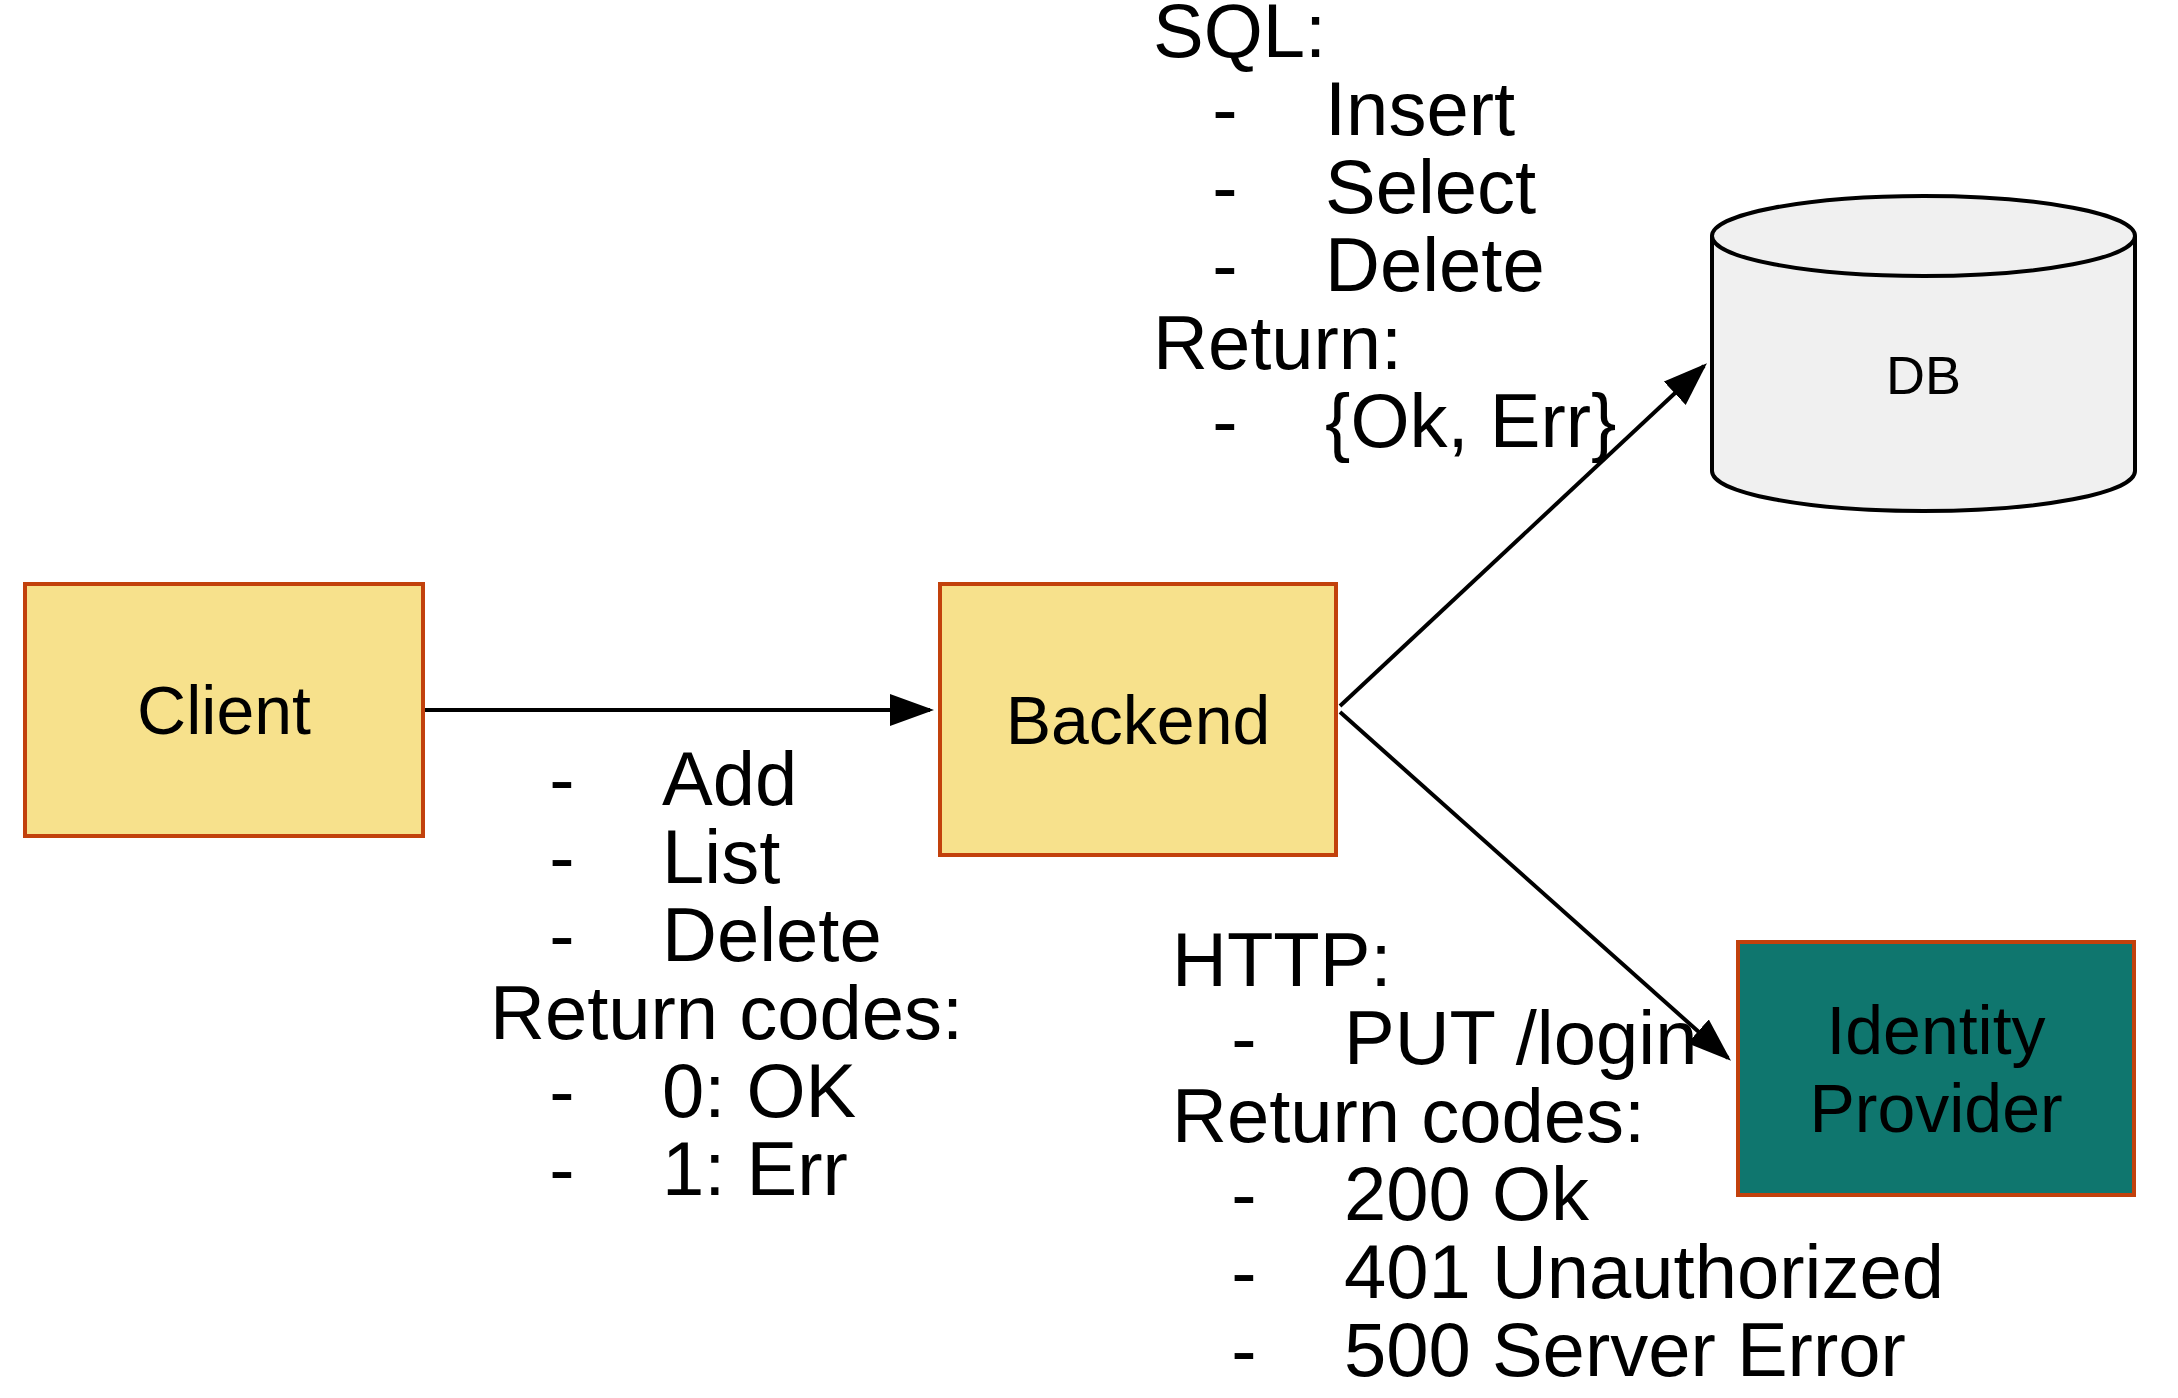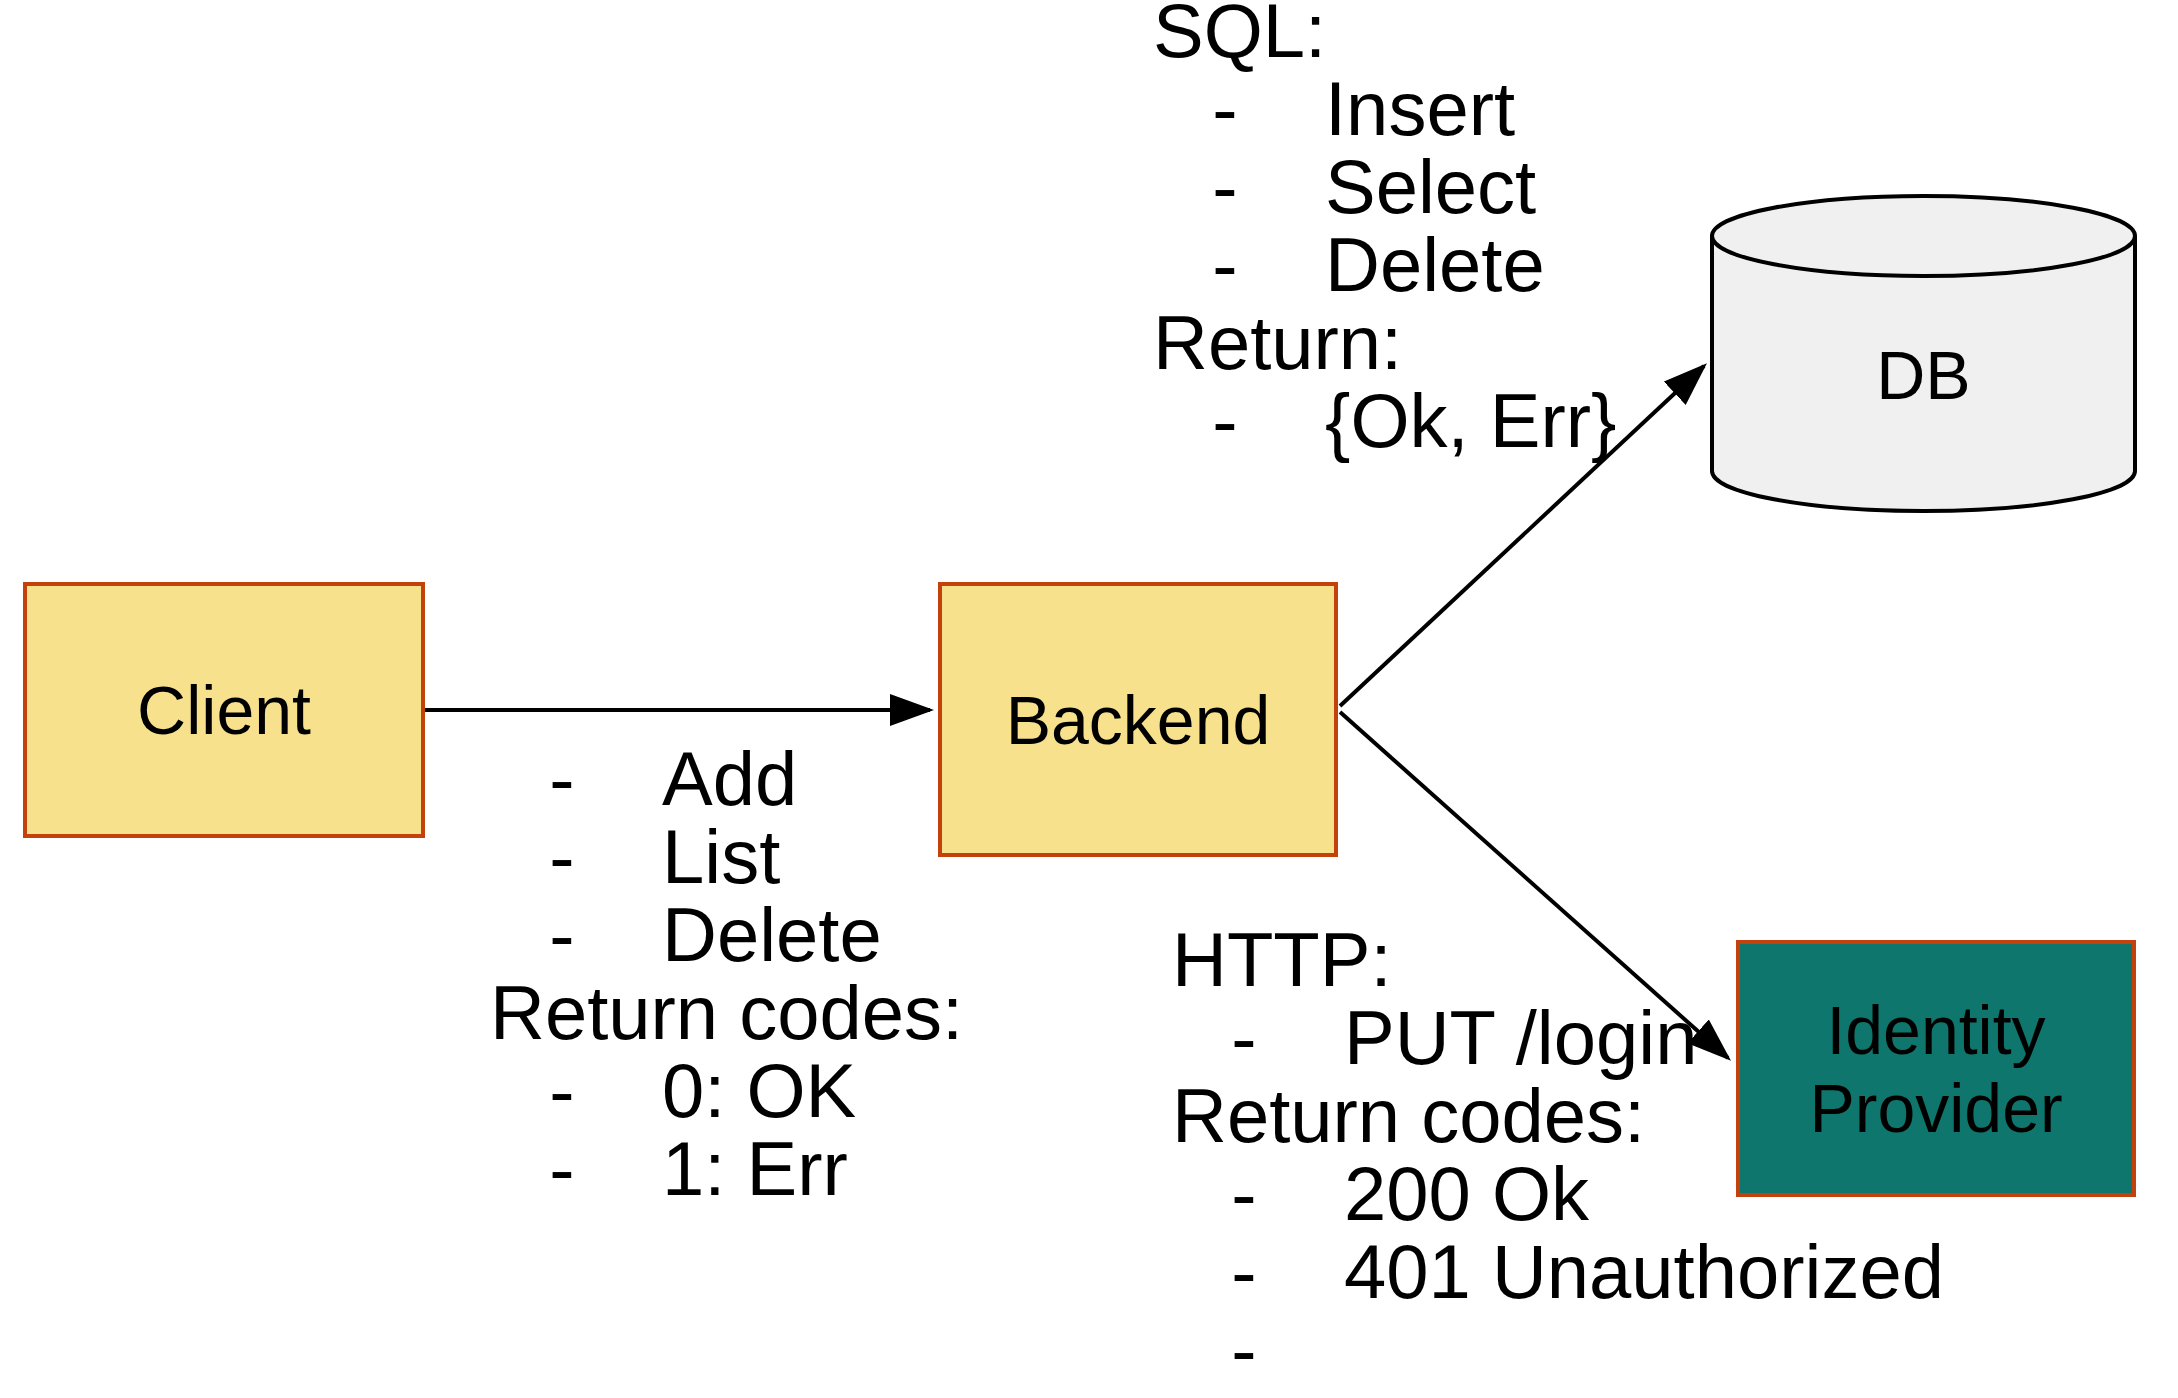--- a/index.html
+++ b/index.html
@@ -16,21 +16,21 @@
   .node--yellow{background:#F7E18C;}
   .node--gray{background:#0f766e;}
   #node-client{left:23px;top:582px;width:402px;height:256px;}
   #node-backend{left:938px;top:582px;width:400px;height:275px;}
   #node-idp{left:1736px;top:940px;width:400px;height:257px;padding:0 30px;}
   .cyl{position:absolute;left:1710px;top:194px;width:427px;height:319px;}
   .cyl svg{position:absolute;left:0;top:0;overflow:visible;}
   .cyl-shape{stroke:#000;stroke-width:4;}
   .cyl-label{
     position:absolute;left:0;width:100%;top:181px;transform:translateY(-50%);
-    text-align:center;font-size:68px;
+    text-align:center;font-size:54px;
   }
   .ann{position:absolute;font-size:76px;white-space:nowrap;}
   .ln{height:78px;line-height:78px;}
   .ln--item{display:flex;}
   .dash{display:inline-block;margin-left:52px;width:40px;text-align:center;}
   .itxt{margin-left:80px;}
   #ann-sql{left:1153px;top:-8px;}
   #ann-rpc{left:490px;top:740px;}
   #ann-http{left:1172px;top:921px;}
 </style>
@@ -125,16 +125,17 @@
     <div class="ln ln--item">
       <span class="dash">-</span>
       <span class="itxt">200 Ok</span>
     </div>
     <div class="ln ln--item">
       <span class="dash">-</span>
       <span class="itxt">401 Unauthorized</span>
     </div>
     <div class="ln ln--item">
       <span class="dash">-</span>
+      <span class="itxt">500 Server Error</span>
     </div>
   </div>
 
 </div>
 
 </body></html>

